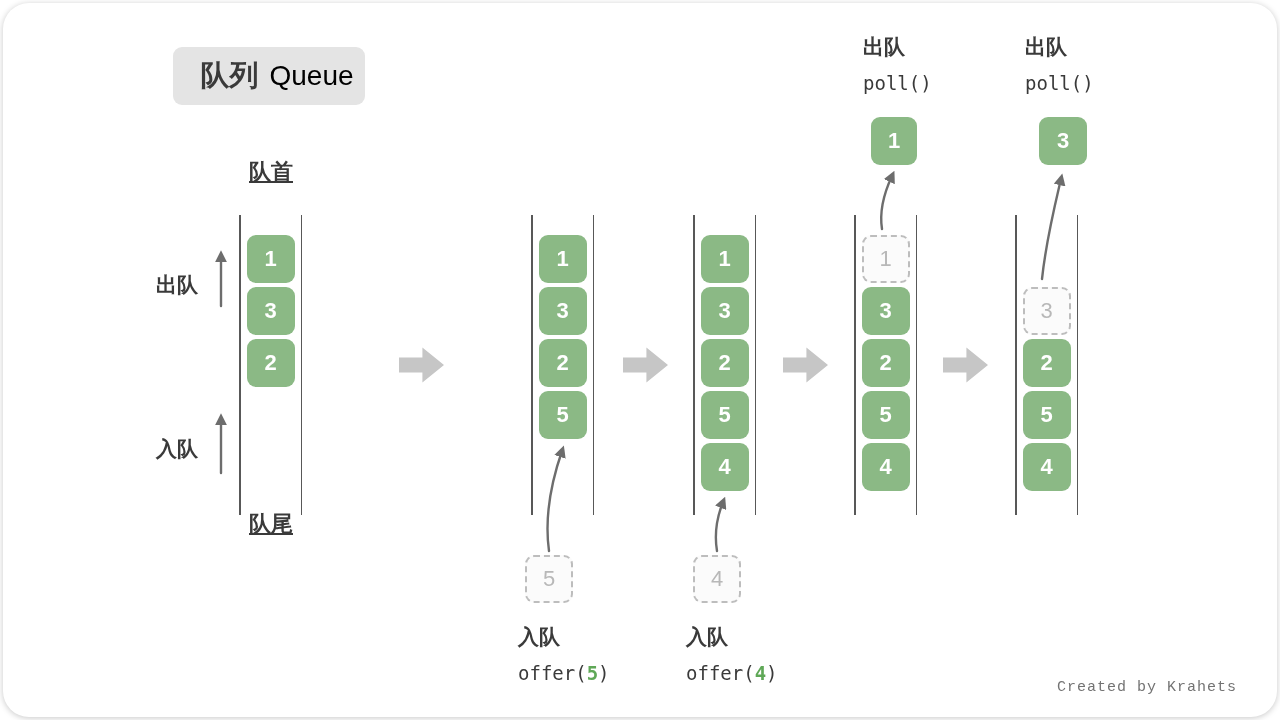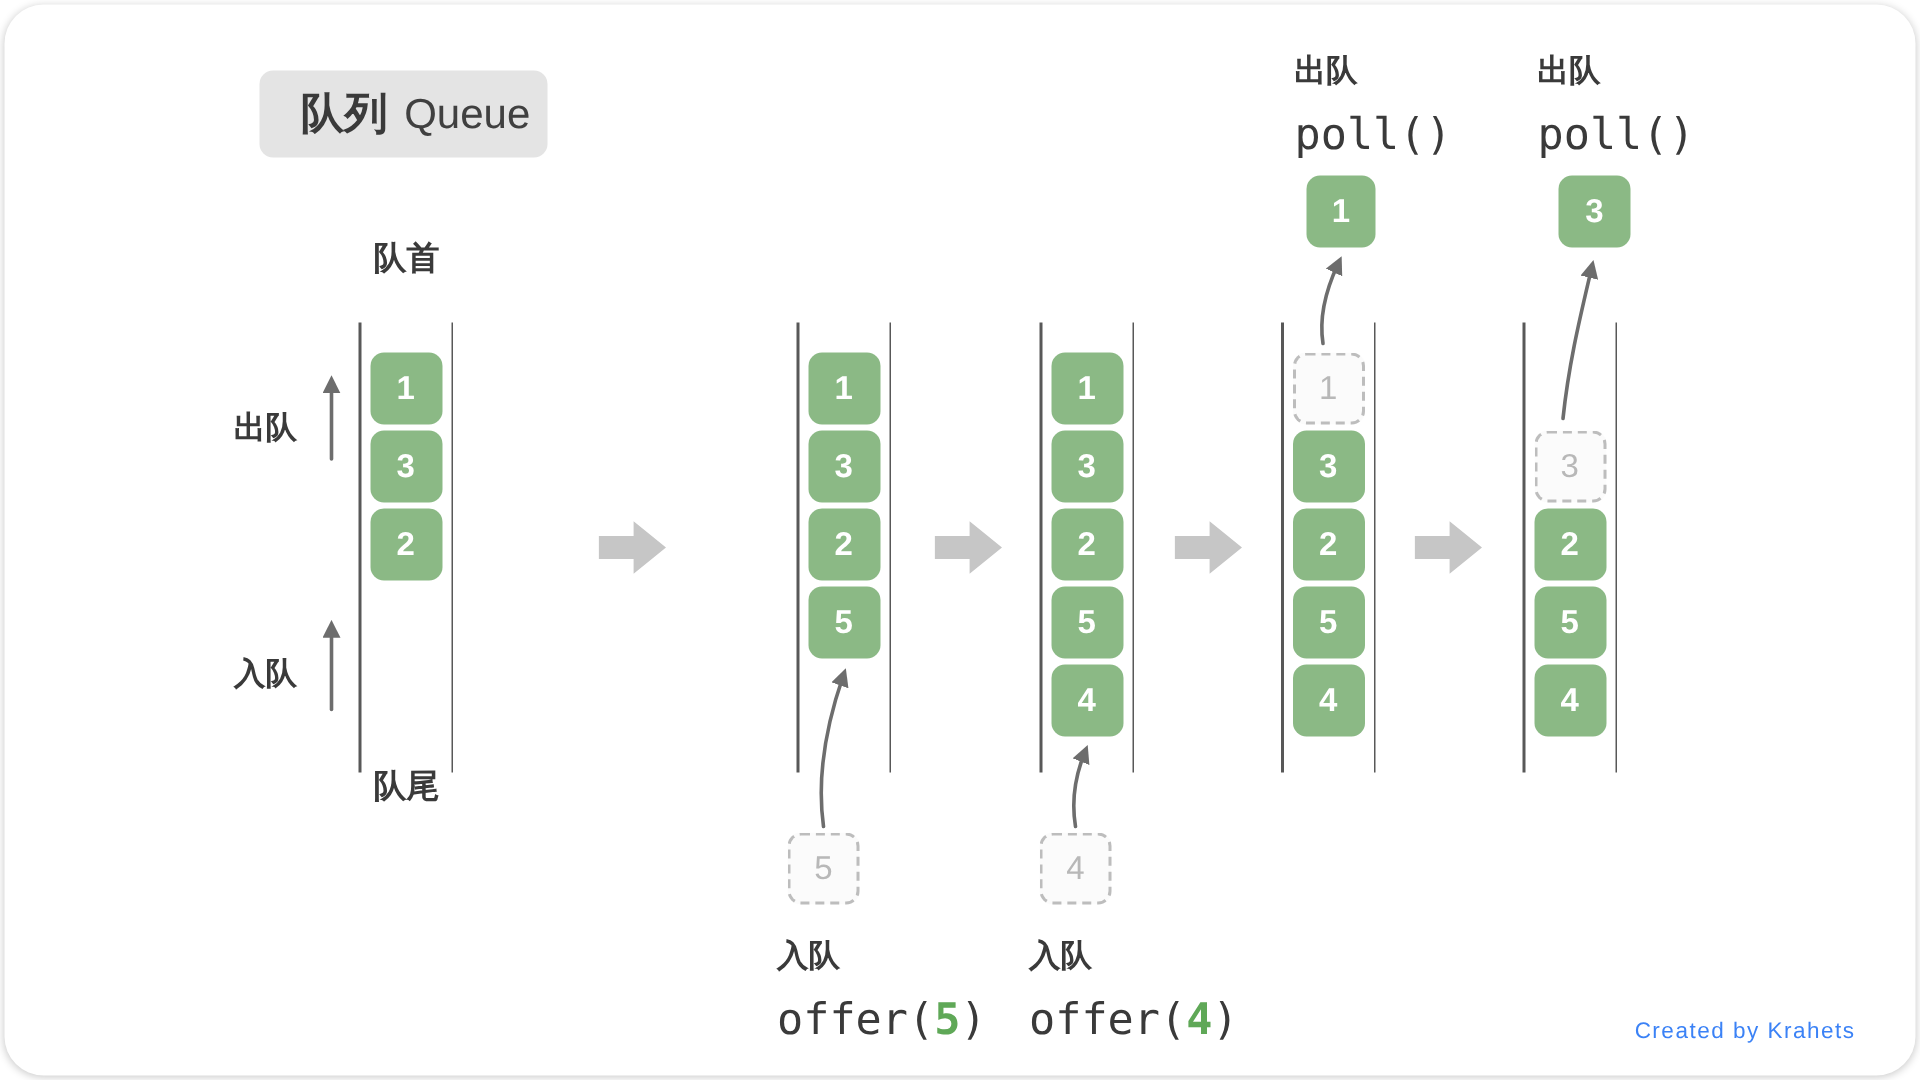--- a/index.html
+++ b/index.html
@@ -9,23 +9,23 @@
     background:#ffffff;border-radius:26px;
     box-shadow:0 1px 6px rgba(0,0,0,0.22);
     font-family:"Liberation Sans","DejaVu Sans",sans-serif;color:#3a3a3a;
   }
   .title-box{
     position:absolute;left:170px;top:44px;width:192px;height:58px;
     background:#e4e4e4;border-radius:9px;
     display:flex;align-items:center;justify-content:center;gap:11px;
   }
   .title-zh{font-size:29px;font-weight:700;color:#3a3a3a;margin-left:16px;}
-  .title-en{font-size:28px;font-weight:400;color:#404040;}
+  .title-en{font-size:28px;font-weight:400;color:#000000;}
   .zh-label{position:absolute;font-size:22px;font-weight:700;color:#3a3a3a;white-space:nowrap;}
-  .centered{width:64px;text-align:center;}
+  .centered{width:64px;text-align:center;text-decoration:underline;}
   .queue-col{position:absolute;top:212px;width:63px;height:300px;}
   .wall{position:absolute;top:0;width:1.5px;height:300px;background:#585858;}
   .wall.left{left:0;}
   .wall.right{right:0;}
   .cell{
     position:absolute;left:50%;transform:translateX(-50%);
     width:48px;height:48px;border-radius:9px;
     display:flex;align-items:center;justify-content:center;
     font-size:22px;font-weight:700;
   }
@@ -40,26 +40,26 @@
     font-size:22px;font-weight:700;transform:none;left:auto;
   }
   .free-cell.solid{background:#8bb985;color:#ffffff;}
   .free-cell.dashed{background:#fbfbfb;border:2px dashed #bdbdbd;color:#b8b8b8;font-weight:400;}
   .block-arrow{
     position:absolute;top:343px;width:45px;height:38px;background:#c6c6c6;
     clip-path:polygon(0 30%,52% 30%,52% 4%,100% 50%,52% 96%,52% 70%,0 70%);
   }
   .op-label{position:absolute;white-space:nowrap;}
   .op-zh{font-size:21px;font-weight:700;color:#3a3a3a;margin-bottom:11px;}
-  .op-code{font-family:"DejaVu Sans Mono","Liberation Mono",monospace;font-size:29px;color:#3a3a3a;}
+  .op-code{font-family:"DejaVu Sans Mono","Liberation Mono",monospace;font-size:19px;color:#3a3a3a;}
   .op-code .arg{color:#5fa857;font-weight:700;}
   .watermark{
     position:absolute;top:676px;right:40px;
-    font-family:Liberation Sans, sans-serif;
-    font-size:15px;color:#3b82f6;letter-spacing:1px;
+    font-family:Liberation Mono, monospace;
+    font-size:15px;color:#737373;letter-spacing:1px;
   }
   svg.overlay{position:absolute;left:0;top:0;pointer-events:none;}
 </style>
 </head>
 <body>
 
 <div class="card">
 
   <div class="title-box">
     <span class="title-zh">队列</span>

